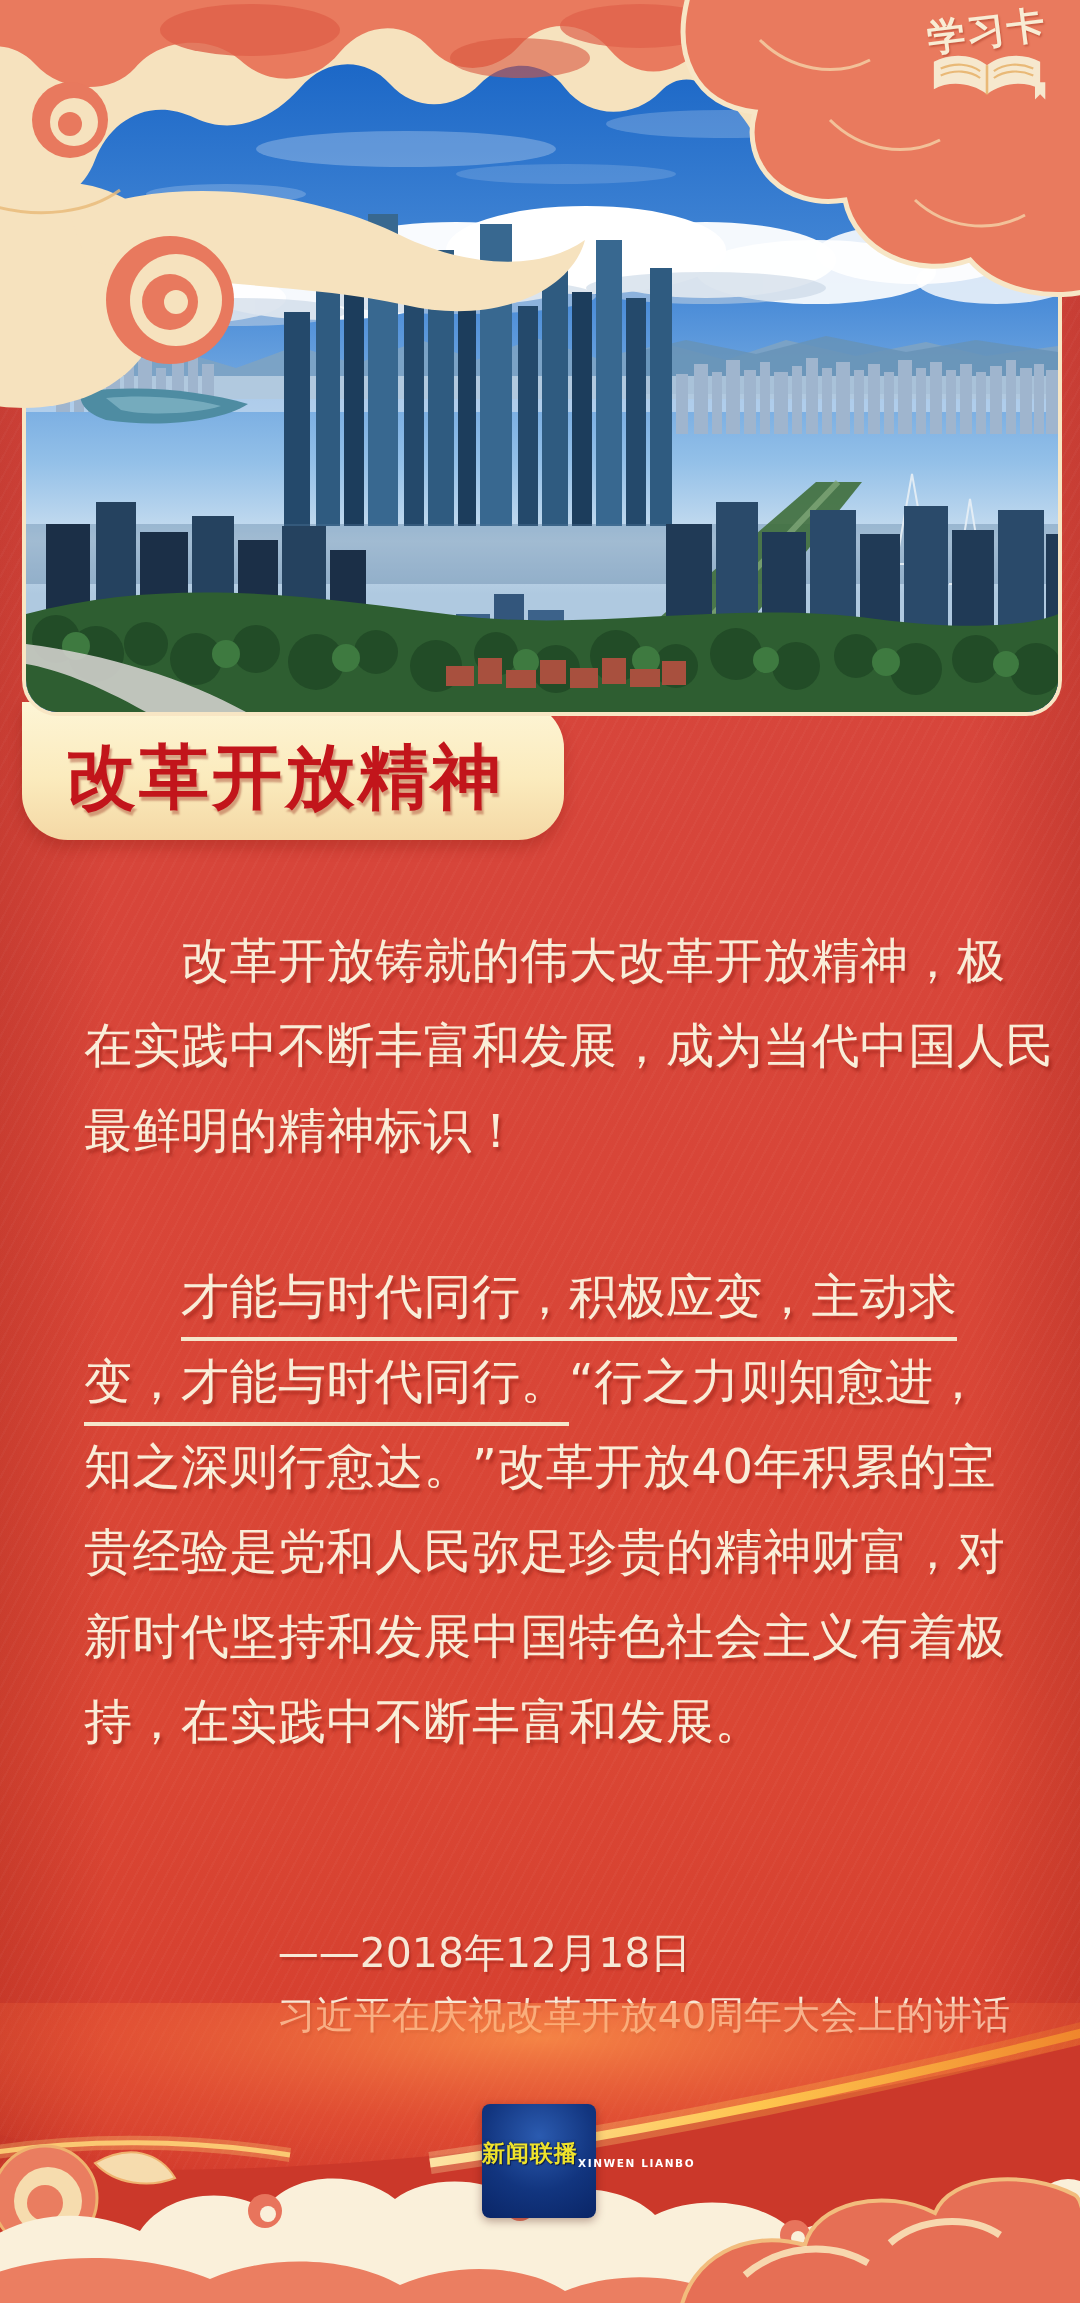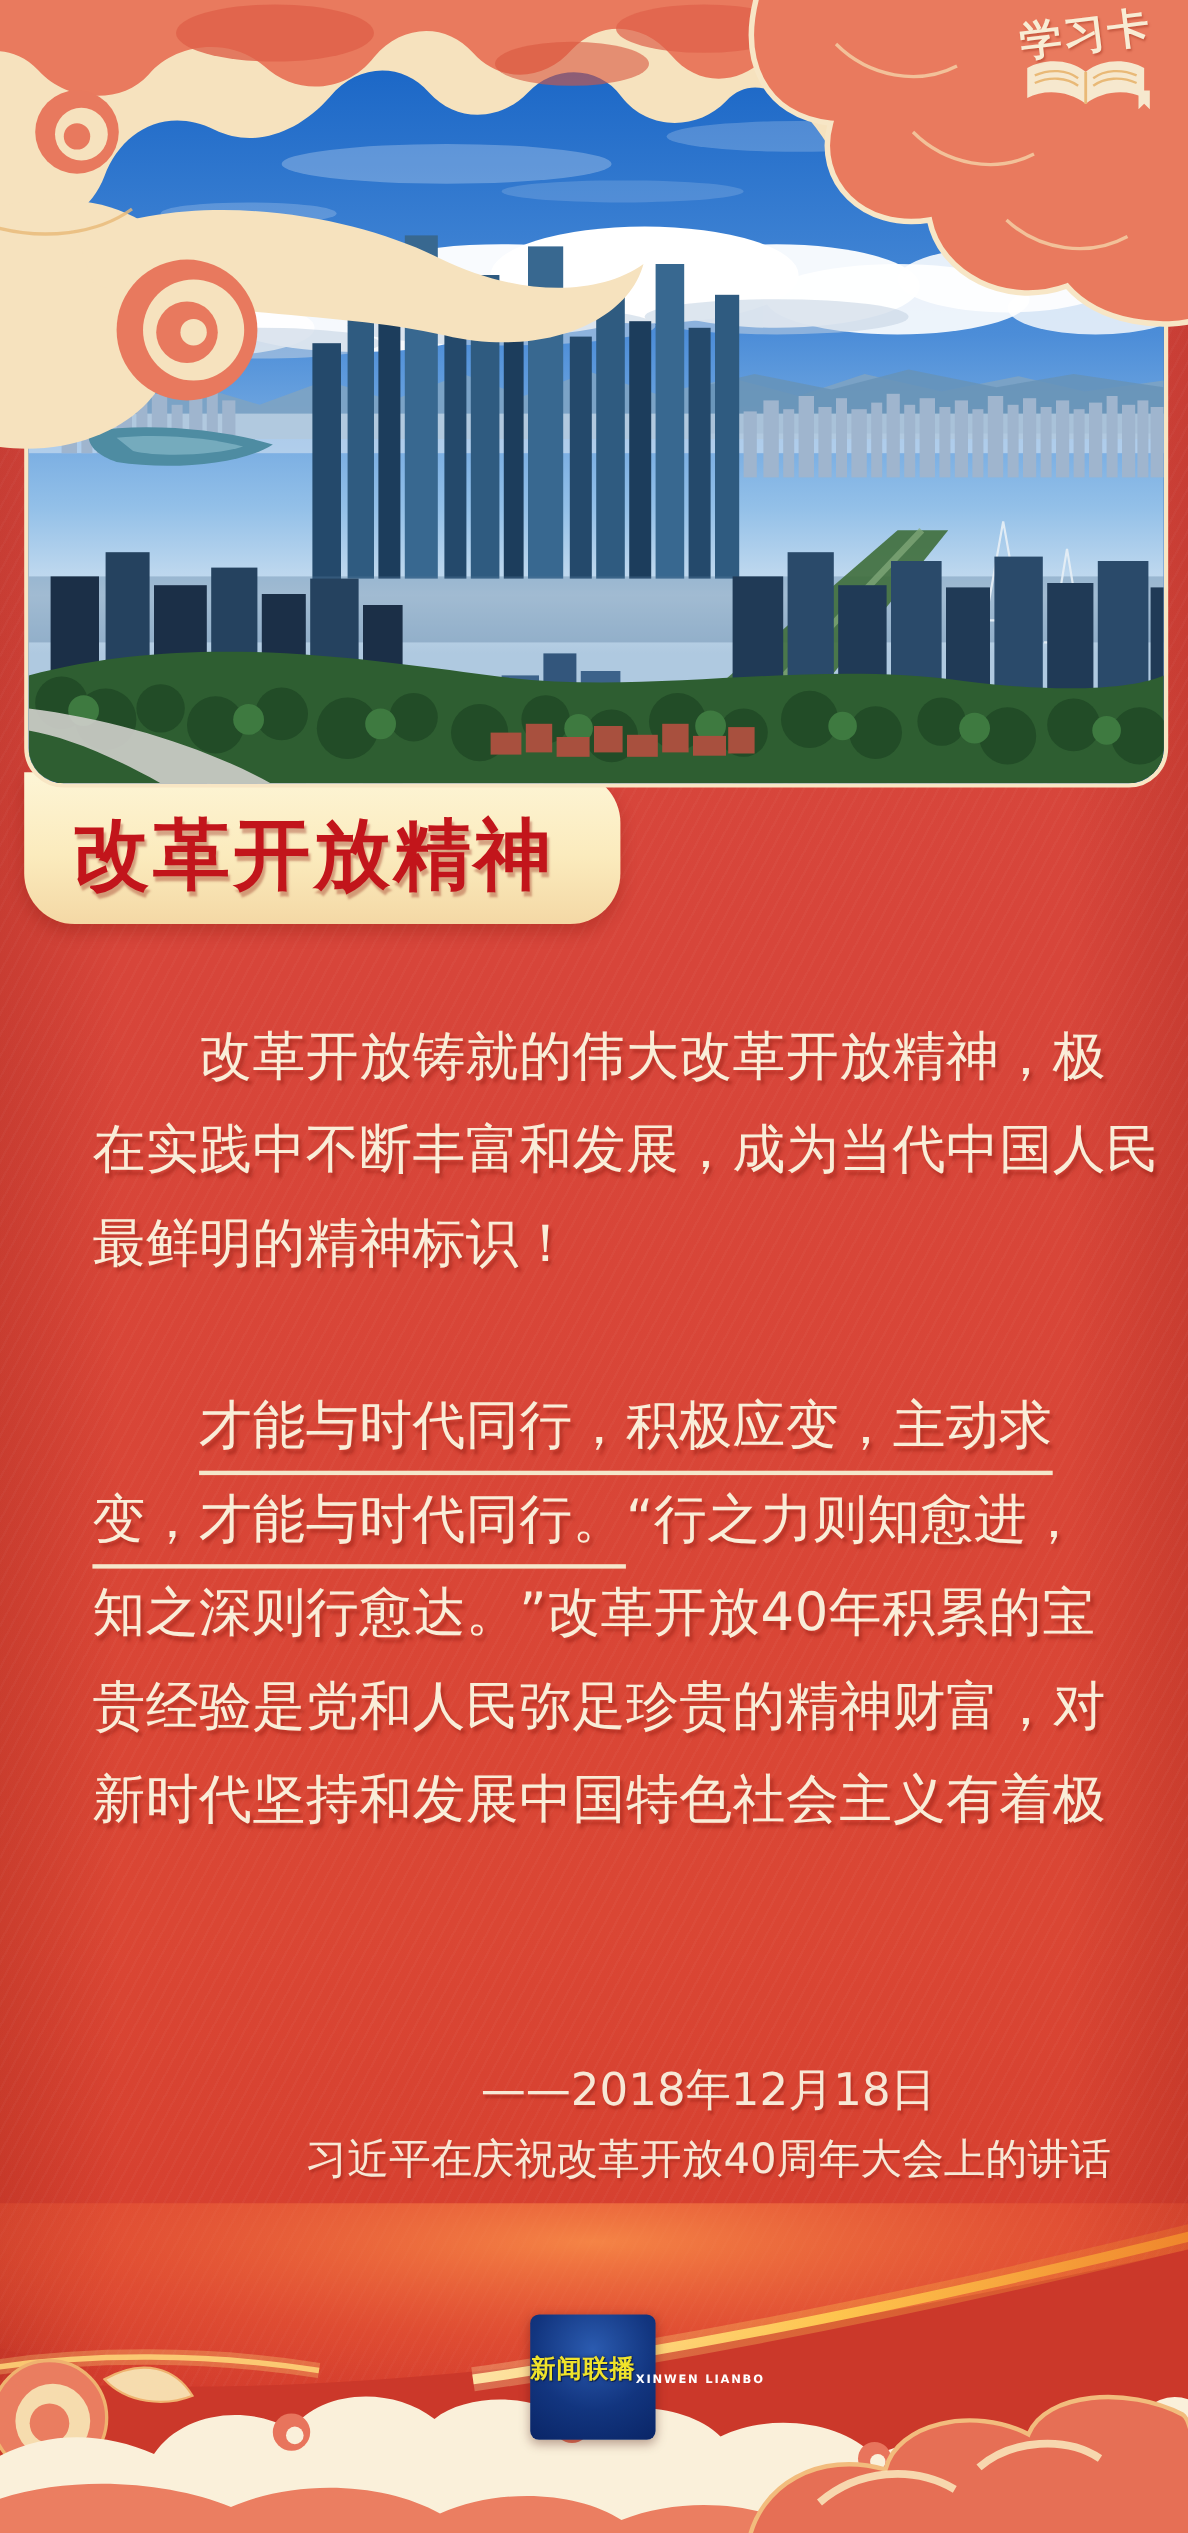--- a/index.html
+++ b/index.html
@@ -40,21 +40,21 @@
     font-size:48px;line-height:85px;font-weight:400;letter-spacing:.5px;
     color:#F9EDD8;text-shadow:3px 4px 3px rgba(135,22,13,.42);
   }
   .para--1{top:918px;}
   .para--2{top:1254px;}
   .line{white-space:nowrap;}
   .line--indent{text-indent:97px;}
   .u{border-bottom:4px solid #F5E6CB;padding-bottom:13px;}
   
   .attribution{
-    position:absolute;right:70px;top:1869px;z-index:2;text-align:center;
+    position:absolute;right:70px;top:1922px;z-index:2;text-align:left;
     color:#F7E8D6;font-weight:500;line-height:62px;
     text-shadow:2px 3px 2px rgba(135,22,13,.35);
   }
   .attribution .date{font-size:41px;}
   .attribution .source{font-size:38px;}
   
   .cctv-logo{
     position:absolute;left:482px;top:2104px;width:114px;height:114px;z-index:4;
     border-radius:8px;display:flex;flex-direction:row;align-items:center;
     background:radial-gradient(circle at 50% 28%, #2B5BB0 0%, #12357F 55%, #0A2566 100%);
@@ -287,20 +287,21 @@
     <div class="line">在实践中不断丰富和发展，成为当代中国人民</div>
     <div class="line">最鲜明的精神标识！</div>
   </div>
 
   <div class="para para--2">
     <div class="line line--indent"><span class="u">才能与时代同行，积极应变，主动求</span></div>
     <div class="line"><span class="u">变，才能与时代同行。</span><span>“行之力则知愈进，</span></div>
     <div class="line">知之深则行愈达。”改革开放40年积累的宝</div>
     <div class="line">贵经验是党和人民弥足珍贵的精神财富，对</div>
     <div class="line">新时代坚持和发展中国特色社会主义有着极</div>
+    <div class="line">持，在实践中不断丰富和发展。</div>
   </div>
 
   <div class="attribution">
     <div class="date">——2018年12月18日</div>
     <div class="source">习近平在庆祝改革开放40周年大会上的讲话</div>
   </div>
 
   <div class="cctv-logo">
     <div class="globe"></div>
     <div class="cctv-cn">新闻联播</div>

